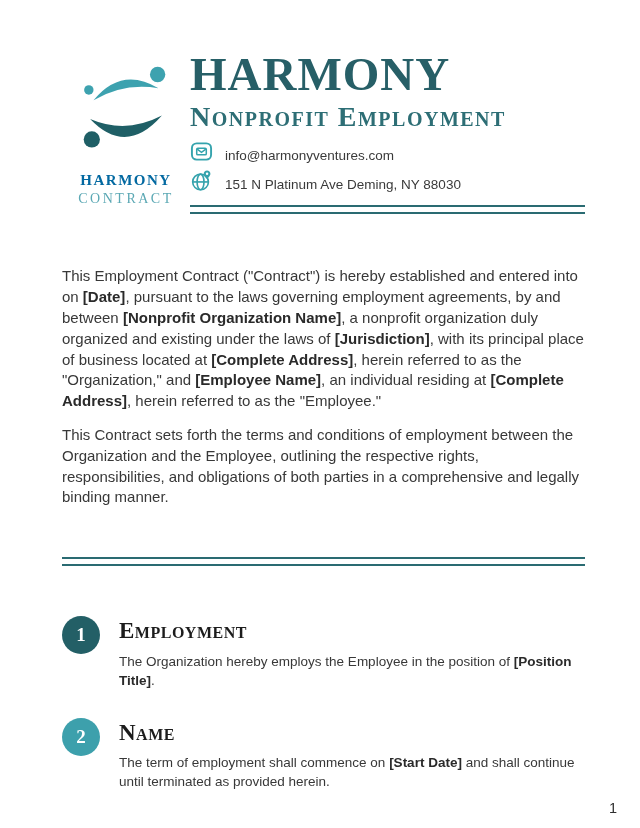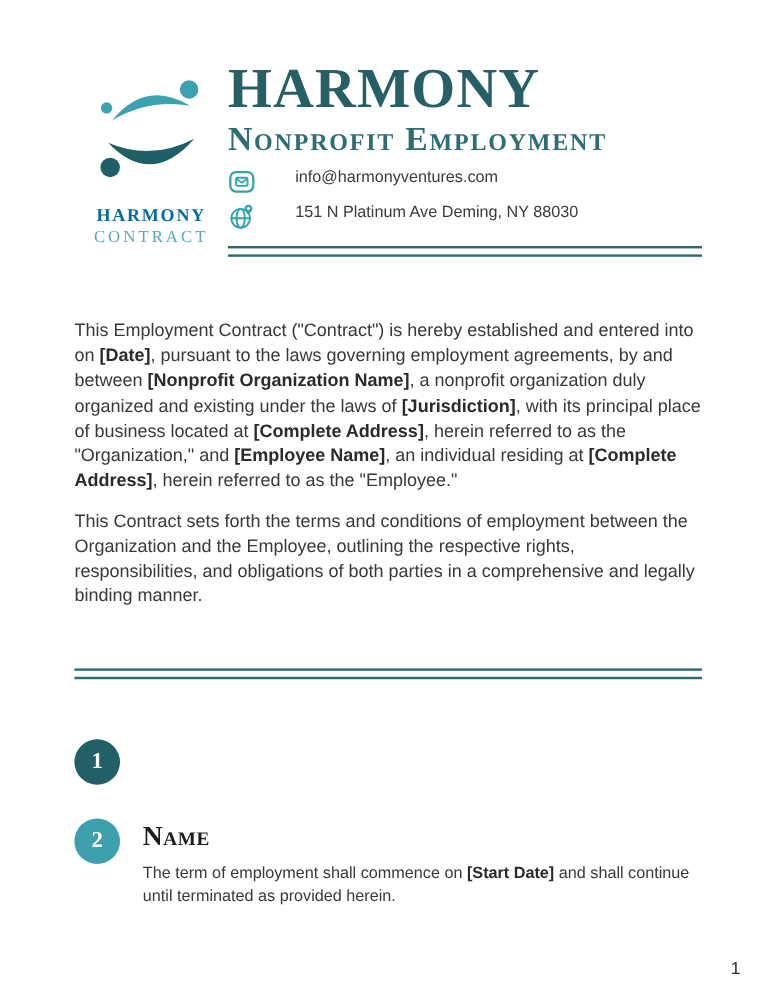--- a/index.html
+++ b/index.html
@@ -57,23 +57,22 @@
     margin-top: 2px;
     font-family: "Liberation Serif", serif;
     font-variant: small-caps;
     font-weight: 600;
     font-size: 28px;
     letter-spacing: 1.5px;
     color: #2D6E75;
   }
   .contact-row {
     display: flex;
-    align-items: flex-start;
+    align-items: flex-end;
     margin-top: 7px;
-    gap: 21px;
   }
   .contact-row + .contact-row { margin-top: 6px; }
   .contact-icon { width: 23px; height: 23px; flex: 0 0 23px; display: block; }
   .contact-text {
     margin-left: 12px;
     font-size: 13.5px;
     color: #3A3A3A;
   }
   .double-rule {
     height: 9px;
@@ -194,20 +193,24 @@
     <p><span>This Employment Contract ("Contract") is hereby established and entered into on </span><b>[Date]</b><span>, pursuant to the laws governing employment agreements, by and between </span><b>[Nonprofit Organization Name]</b><span>, a nonprofit organization duly organized and existing under the laws of </span><b>[Jurisdiction]</b><span>, with its principal place of business located at </span><b>[Complete Address]</b><span>, herein referred to as the "Organization," and </span><b>[Employee Name]</b><span>, an individual residing at </span><b>[Complete Address]</b><span>, herein referred to as the "Employee."</span></p>
     <p><span>This Contract sets forth the terms and conditions of employment between the Organization and the Employee, outlining the respective rights, responsibilities, and obligations of both parties in a comprehensive and legally binding manner.</span></p>
   </div>
 
   <div class="double-rule mid-rule"></div>
 
   <div class="sections">
 
     <div class="section">
       <div class="section-num" style="background-color: rgb(35, 95, 102);">1</div>
+      <div class="section-content">
+        <div class="section-title">Employment</div>
+        <div class="section-body"><span>The Organization hereby employs the Employee in the position of </span><b>[Position Title]</b><span>.</span></div>
+      </div>
     </div>
 
     <div class="section">
       <div class="section-num" style="background-color: rgb(61, 160, 172);">2</div>
       <div class="section-content">
         <div class="section-title">Name</div>
         <div class="section-body"><span>The term of employment shall commence on </span><b>[Start Date]</b><span> and shall continue until terminated as provided herein.</span></div>
       </div>
     </div>
 

